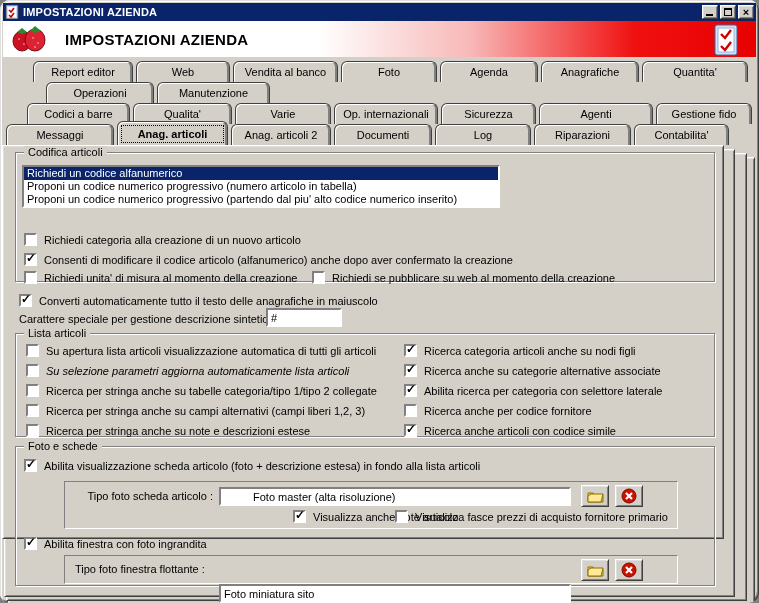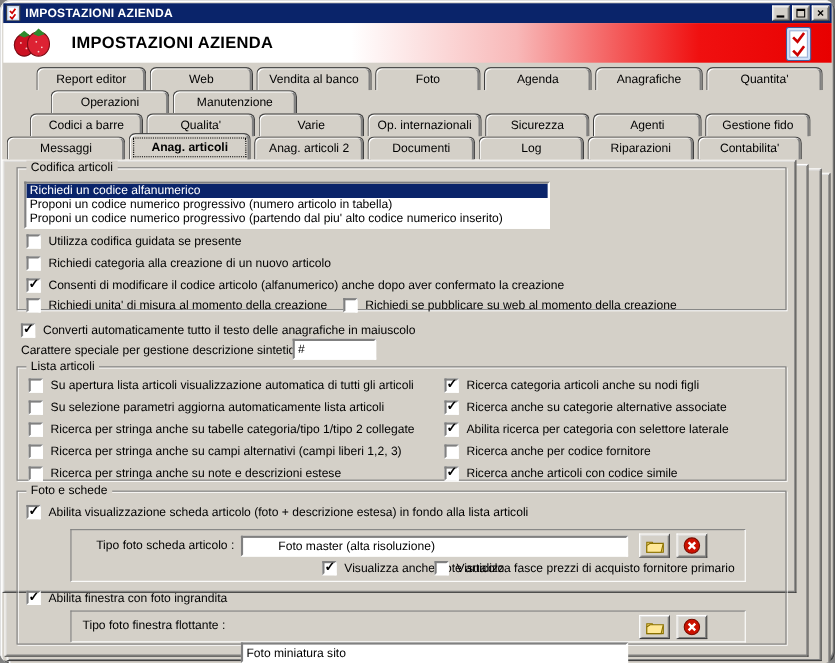--- a/index.html
+++ b/index.html
@@ -122,21 +122,21 @@
   <div class="tabrow" id="trow2">
     <div class="tab" style="width:108px">Operazioni</div>
     <div class="tab" style="width:113px">Manutenzione</div>
   </div>
   <div class="tabrow" id="trow3">
     <div class="tab" style="width:103px">Codici a barre</div>
     <div class="tab" style="width:99px">Qualita'</div>
     <div class="tab" style="width:96px">Varie</div>
     <div class="tab" style="width:104px">Op. internazionali</div>
     <div class="tab" style="width:95px">Sicurezza</div>
-    <div class="tab" style="width:99px">Agenti</div>
+    <div class="tab" style="width:114px">Agenti</div>
     <div class="tab" style="width:96px">Gestione fido</div>
   </div>
   <div class="tabrow" id="trow4">
     <div class="tab" style="width:108px">Messaggi</div>
     <div class="tab sel" style="width:111px">Anag. articoli</div>
     <div class="tab" style="width:100px">Anag. articoli 2</div>
     <div class="tab" style="width:98px">Documenti</div>
     <div class="tab" style="width:96px">Log</div>
     <div class="tab" style="width:97px">Riparazioni</div>
     <div class="tab" style="width:95px">Contabilita'</div>
@@ -144,26 +144,20 @@
 
   <div class="layer" id="page">
 
     <div class="group" style="left:12px;top:6px;width:700px;height:130px;">
       <span class="glabel">Codifica articoli</span>
       <div class="listbox" style="left:6px;top:12px;width:478px;height:43px;">
         <div class="li sel">Richiedi un codice alfanumerico</div>
         <div class="li">Proponi un codice numerico progressivo (numero articolo in tabella)</div>
         <div class="li">Proponi un codice numerico progressivo (partendo dal piu' alto codice numerico inserito)</div>
       </div>
-      <label class="cb" style="left:8px;top:60px;">
-        <span class="box">
-            <span class="mark"></span>
-          </span>
-        <span class="lbl">Utilizza codifica guidata se presente</span>
-      </label>
       <label class="cb" style="left:8px;top:80px;">
         <span class="box">
             <span class="mark"></span>
           </span>
         <span class="lbl">Richiedi categoria alla creazione di un nuovo articolo</span>
       </label>
       <label class="cb" style="left:8px;top:100px;">
         <span class="box">
             <span class="mark">✓</span>
           </span>
@@ -193,21 +187,21 @@
     <input class="tinput" style="left: 263px; top: 162px; width: 76px; height: 19px;" value="#">
 
     <div class="group" style="left:12px;top:187px;width:700px;height:104px;">
       <span class="glabel">Lista articoli</span>
       <label class="cb" style="left:10px;top:10px;">
         <span class="box">
             <span class="mark"></span>
           </span>
         <span class="lbl">Su apertura lista articoli visualizzazione automatica di tutti gli articoli</span>
       </label>
-      <label class="cb" style="left:10px;top:30px;">
+      <label class="cb" style="left:10px;top:30px;font-style:italic;">
         <span class="box">
             <span class="mark"></span>
           </span>
         <span class="lbl">Su selezione parametri aggiorna automaticamente lista articoli</span>
       </label>
       <label class="cb" style="left:10px;top:50px;">
         <span class="box">
             <span class="mark"></span>
           </span>
         <span class="lbl">Ricerca per stringa anche su tabelle categoria/tipo 1/tipo 2 collegate</span>

